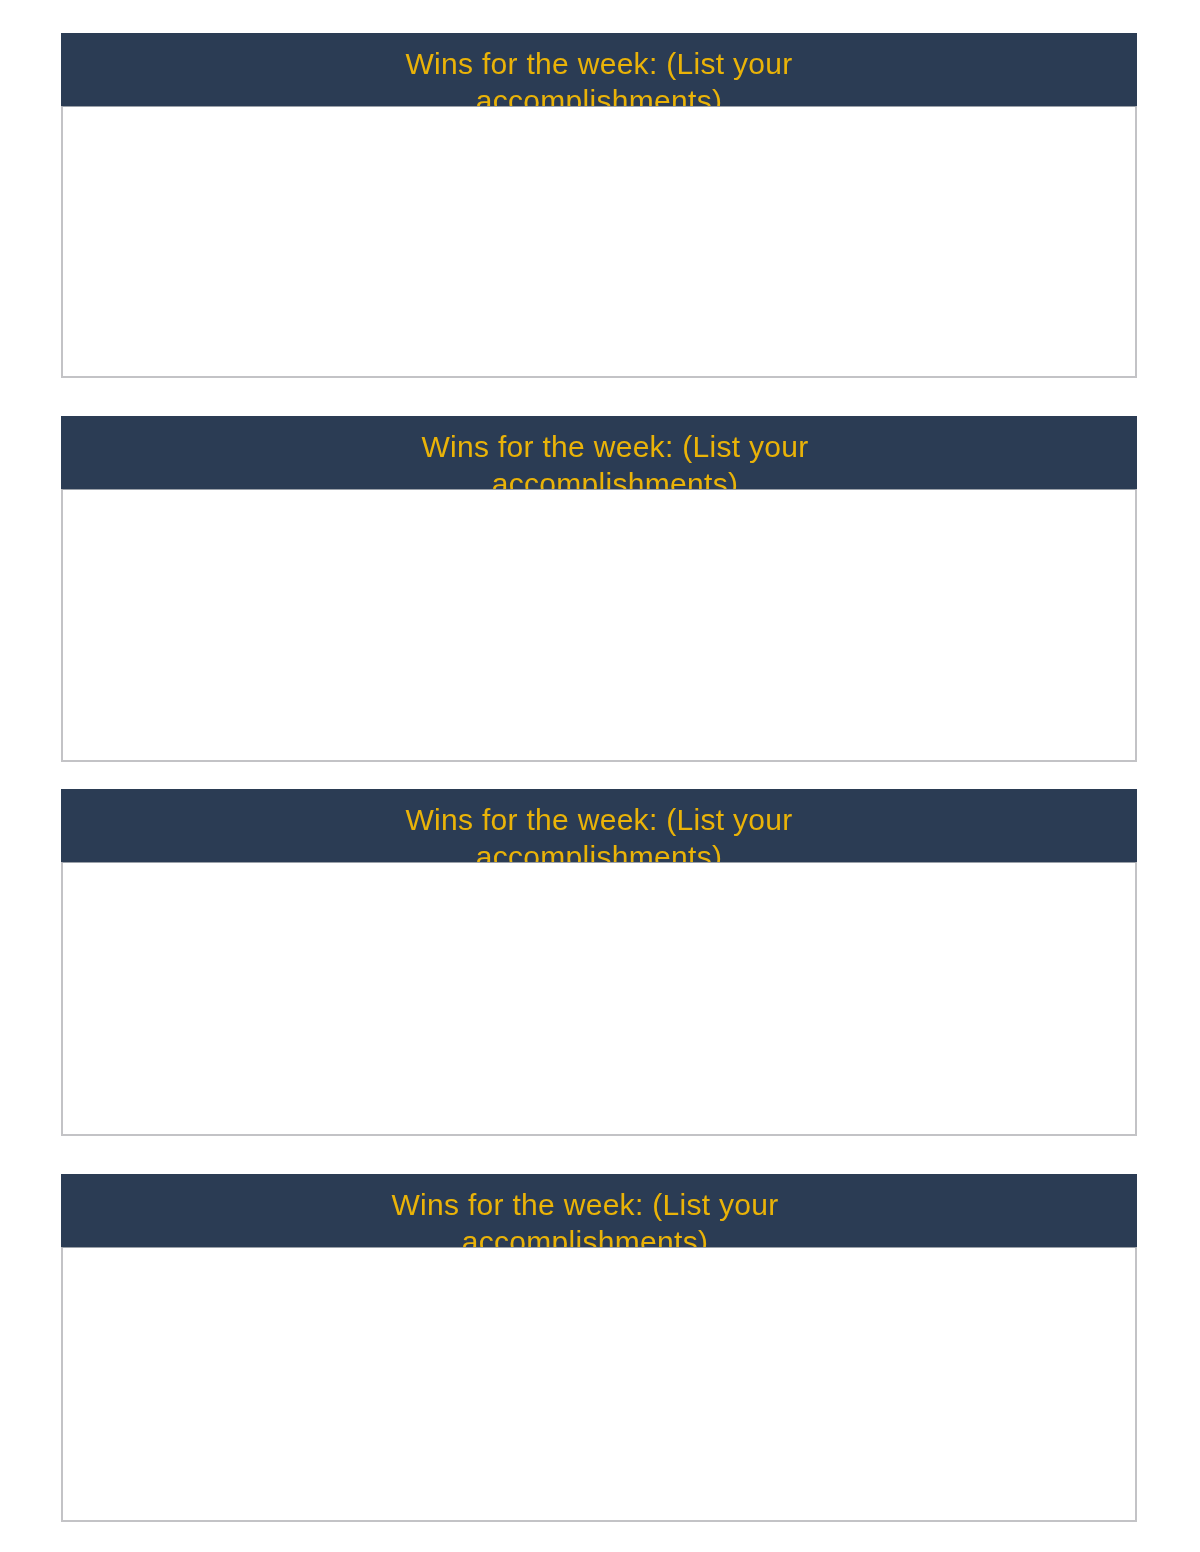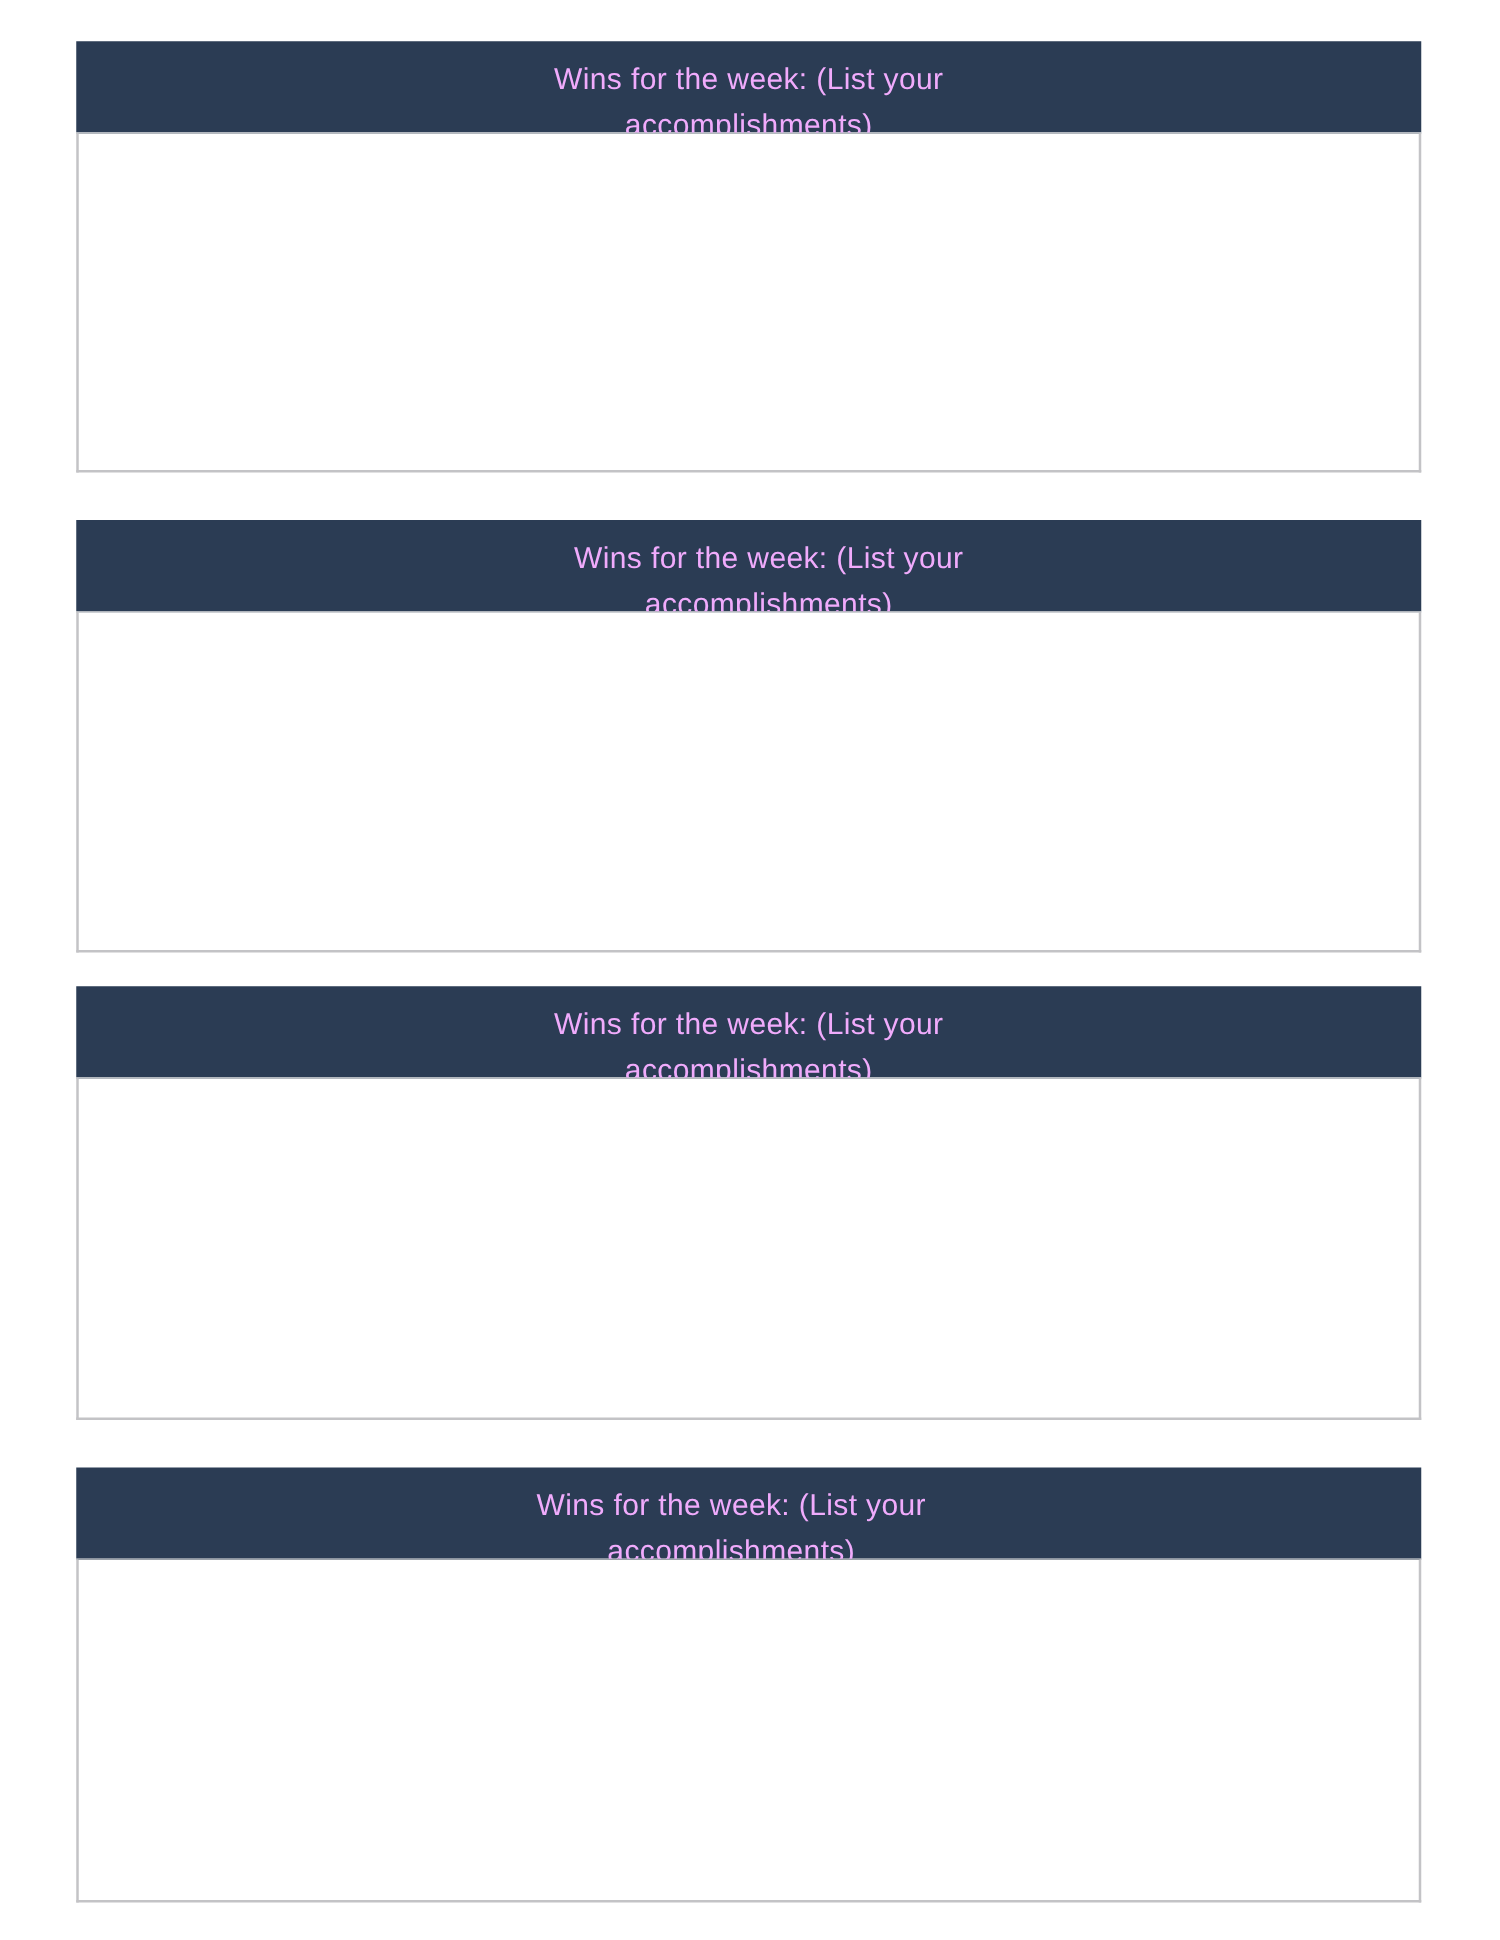--- a/index.html
+++ b/index.html
@@ -30,22 +30,22 @@
   .card.c4 { top: 1174px; }
 
   .card-header {
     height: 73px;
     background: #2b3c54;
     overflow: hidden;          
     padding-top: 12px;
   }
 
   .card-title {
-    color: #f0abfc;
-    font-size: 24px;
+    color: #eab308;
+    font-size: 30px;
     line-height: 37px;
     text-align: center;
     letter-spacing: 0.3px;
     width: 430px;              
     margin: 0 auto;
     white-space: normal;
   }
 
   
   .card.c2 .card-title { transform: translateX(16px); }

